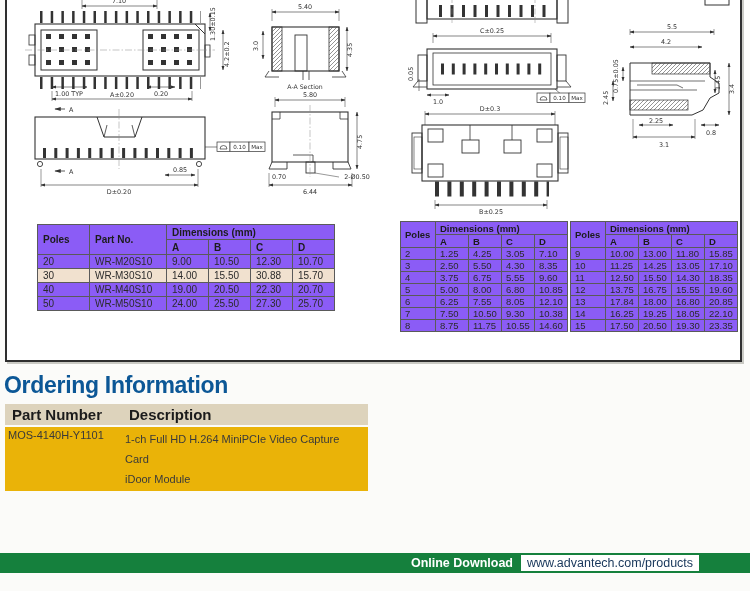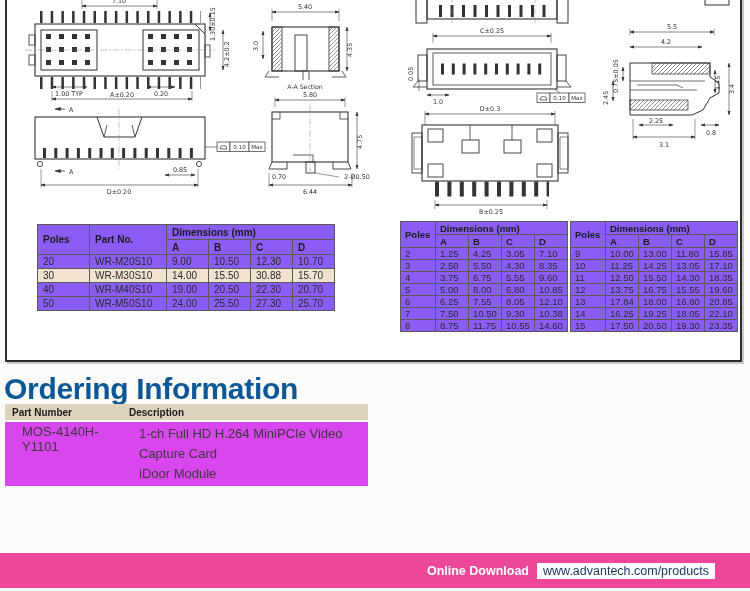--- a/index.html
+++ b/index.html
@@ -36,47 +36,47 @@
   .t-left th { height:15px; } .t-left td { height:14px; }
   .t-mid   { left:393px; top:224px; width:167px; font-size:9.5px; }
   .t-right { left:563px; top:224px; width:167px; font-size:9.5px; }
   .t-mid th, .t-right th { height:13px; padding:0 4px; }
   .t-mid td, .t-right td { height:12px; padding:0 4px; }
   tr.hl td { background:#f1e1cf; }
 
   
   .ordering-title {
     position:absolute; left:4px; top:372px;
-    font-size:30px; font-weight:bold; color:#0c5796; letter-spacing:-0.3px;
+    font-size:23px; font-weight:bold; color:#0c5796; letter-spacing:-0.3px;
   }
   .order-table {
     position:absolute; left:5px; top:404px; width:363px;
     border-collapse:collapse; table-layout:fixed;
   }
   .order-table th {
     background:#ddd3bc; text-align:left; padding:2px 7px;
-    font-size:10px; color:#1b1b1b; height:17px;
+    font-size:15px; color:#1b1b1b; height:17px;
     border-bottom:2px solid #fbfbf9;
   }
   .order-table td {
-    background:#d946ef; padding:2px 17px; vertical-align:top;
-    font-size:13px; color:#3a3a3a; height:32px;
+    background:#eab308; padding:2px 3px; vertical-align:top;
+    font-size:11px; color:#3a3a3a; height:32px;
   }
   .desc-line { line-height:20px; }
 
   
   .footer-bar {
-    position:absolute; left:0; top:553px; width:750px; height:35px;
-    background:#ec4899; display:flex; align-items:center;
+    position:absolute; left:0; top:553px; width:750px; height:20px;
+    background:#15803d; display:flex; align-items:center;
   }
   .footer-label {
     margin-left:auto; color:#ffffff; font-weight:bold; font-size:12.5px;
   }
   .footer-url {
-    margin:0 35px 0 8px; background:#ffffff; color:#17365a;
+    margin:0 51px 0 8px; background:#ffffff; color:#17365a;
     width:178px; height:16px; line-height:16px; font-size:12.5px;
     padding:0 6px; white-space:nowrap; overflow:hidden;text-align:center;
   }
 </style>
 </head>
 <body>
 
 <div class="panel">
 
   <svg class="draw-svg" width="733" height="362" viewBox="0 0 733 362">

